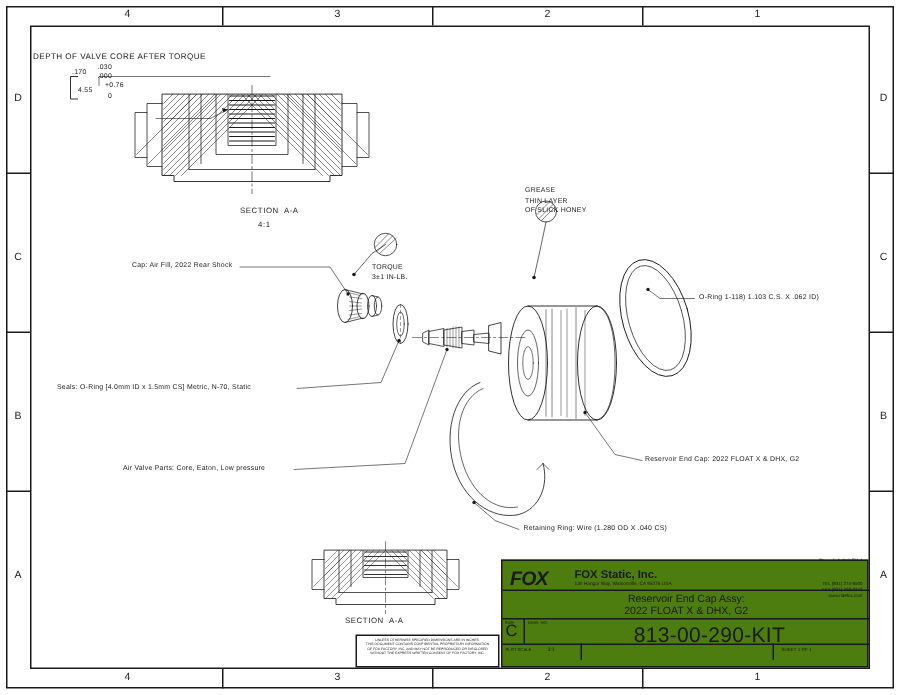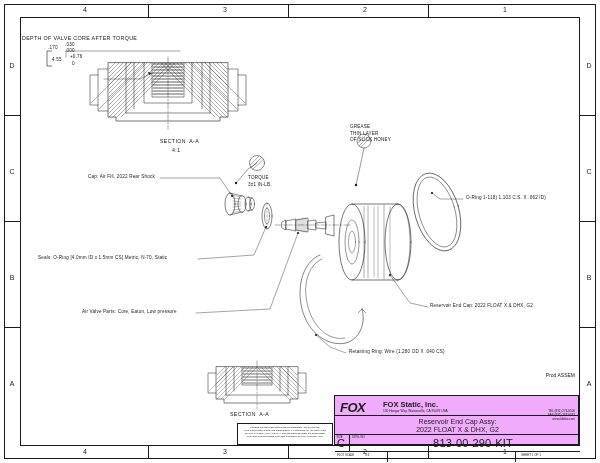--- a/index.html
+++ b/index.html
@@ -65,24 +65,24 @@
   }
   .note.big { font-size: 5.4px; letter-spacing: 0.3px; }
   .note.sec { font-size: 5.2px; letter-spacing: 0.4px; }
 
   
   .titleblock {
     position: absolute;
     right: 1px;
     bottom: 1px;
     width: 245px;
-    height: 50px;
+    height: 72px;
     border: 1px solid #1a1a1a;
     box-sizing: border-box;
-    background: #f0abfc;
+    background: #4d7c0f;
     font-family: "Liberation Sans", sans-serif;
   }
   .tb-line { position: absolute; background: #1a1a1a; }
 
   .fox-logo {
     position: absolute;
     left: 5px; top: 4px;
     width: 38px; height: 13px;
     font-weight: bold;
     font-style: italic;
@@ -132,21 +132,21 @@
     position: absolute;
     font-size: 11px;
     color: #1a1a1a;
     font-weight: normal;
   }
   .tb-partno {
     position: absolute;
     left: 58px; top: 41px;
     width: 160px;
     text-align: center;
-    font-size: 11px;
+    font-size: 14px;
     color: #1a1a1a;
     letter-spacing: 0.2px;
   }
   .tb-small {
     position: absolute;
     font-size: 3.4px;
     color: #1a1a1a;
     white-space: pre;
   }
   .prod-assy {

